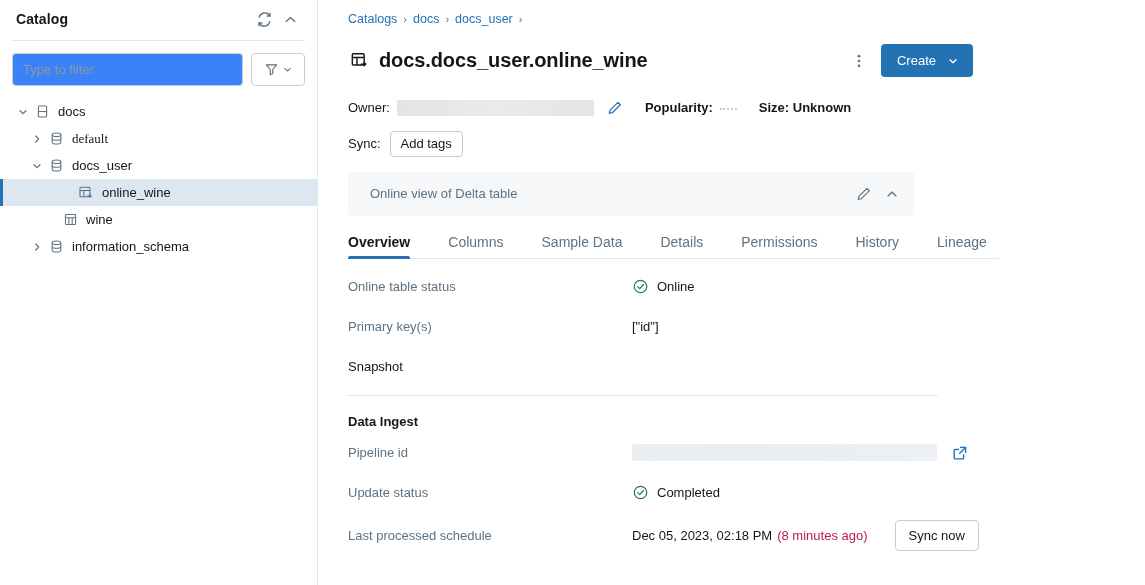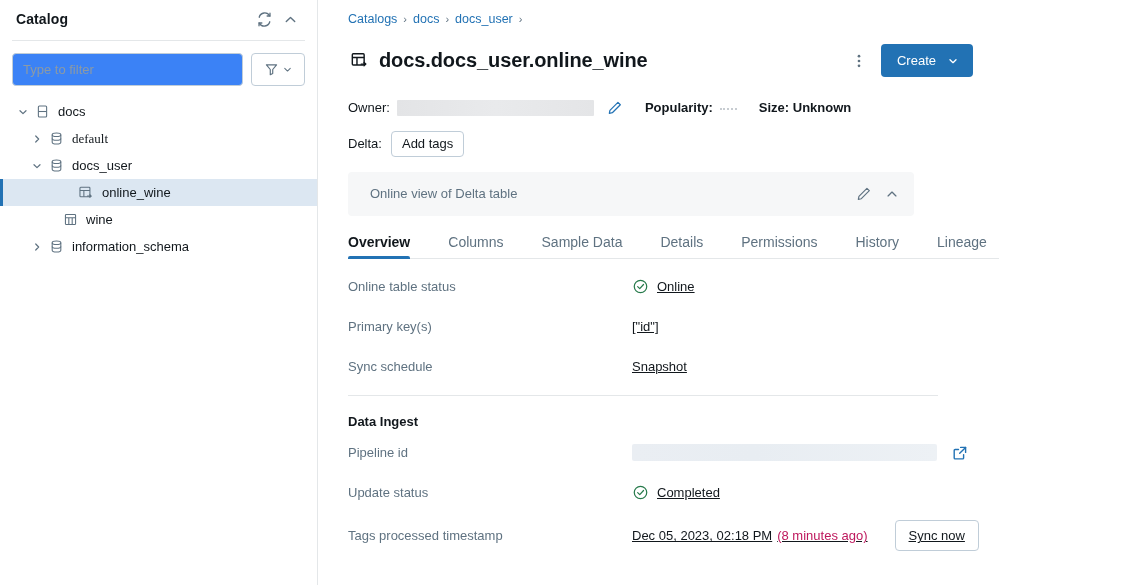--- a/index.html
+++ b/index.html
@@ -329,21 +329,20 @@
   .detail-key {
     width: 284px;
     min-width: 284px;
     color: #5f7281;
   }
   .detail-val {
     display: flex;
     align-items: center;
     gap: 8px;
     color: #11171c;
-    text-decoration: underline;
   }
   .check-icon { display: flex; align-items: center; }
   .link-val {
     color: #2272b4;
     cursor: pointer;
     text-decoration: none;
   }
   .ext-icon { color: #2272b4; display: flex; align-items: center; cursor: pointer; }
 
   .section-divider {
@@ -556,21 +555,21 @@
       <span class="meta-item">
         <span>Popularity:</span>
         <span class="pop-dots"></span>
       </span>
       <span class="meta-item">
         <span>Size: Unknown</span>
       </span>
     </div>
 
     <div class="tags-row">
-      <span class="tags-label">Delta:</span>
+      <span class="tags-label">Sync:</span>
       <button class="add-tags-btn">Add tags</button>
     </div>
 
     <div class="desc-box">
       <span class="desc-text">Online view of Delta table</span>
       <span class="desc-icon" title="Edit description">
         <svg width="16" height="16" viewBox="0 0 18 18" fill="none" stroke="currentColor" stroke-width="1.3" stroke-linecap="round" stroke-linejoin="round">
           <path d="M12.3 2.6 15 5.3 6 14.3l-3.4.7.7-3.4z"></path>
         </svg>
       </span>
@@ -608,21 +607,20 @@
         </div>
       </div>
 
 
       <div class="detail-row">
         <div class="detail-key">Primary key(s)</div>
         <div class="detail-val">["id"]</div>
       </div>
 
       <div class="detail-row">
-        <div class="detail-key">Sync schedule</div>
         <div class="detail-val">Snapshot</div>
       </div>
 
       <div class="section-divider"></div>
 
       <div class="section-title">Data Ingest</div>
 
       <div class="detail-row">
         <div class="detail-key">Pipeline id</div>
         <div class="detail-val">
@@ -644,21 +642,21 @@
             <svg width="17" height="17" viewBox="0 0 18 18" fill="none" stroke="#277a4b" stroke-width="1.3">
               <circle cx="9" cy="9" r="6.6"></circle>
               <path d="m6 9.1 2.2 2.2 4-4.4" stroke-linecap="round" stroke-linejoin="round"></path>
             </svg>
           </span>
           <span>Completed</span>
         </div>
       </div>
 
       <div class="detail-row" style="height:46px;">
-        <div class="detail-key">Tags processed timestamp</div>
+        <div class="detail-key">Last processed schedule</div>
         <div class="detail-val" style="gap:5px;">
           <span>Dec 05, 2023, 02:18 PM</span>
           <span class="muted">(8 minutes ago)</span>
           <button class="sync-btn">Sync now</button>
         </div>
       </div>
 
     </div>
 
   </section>

